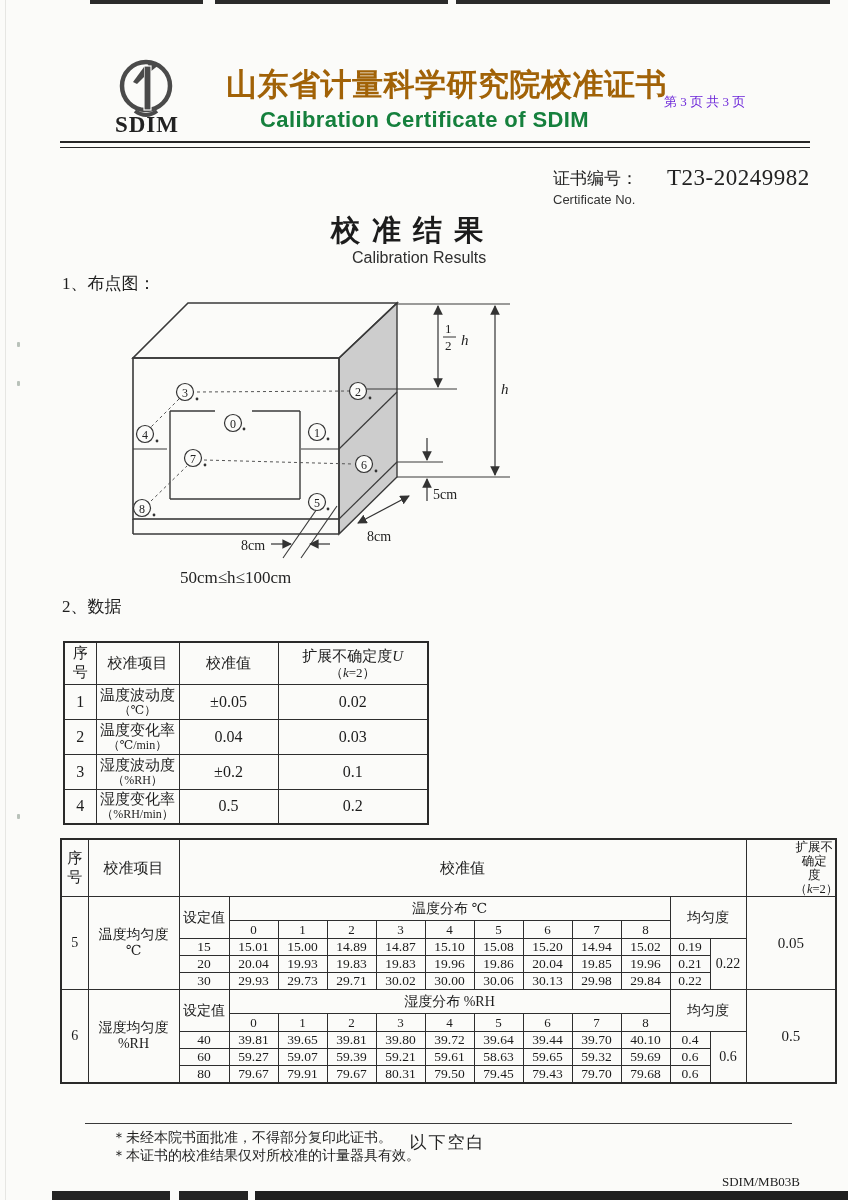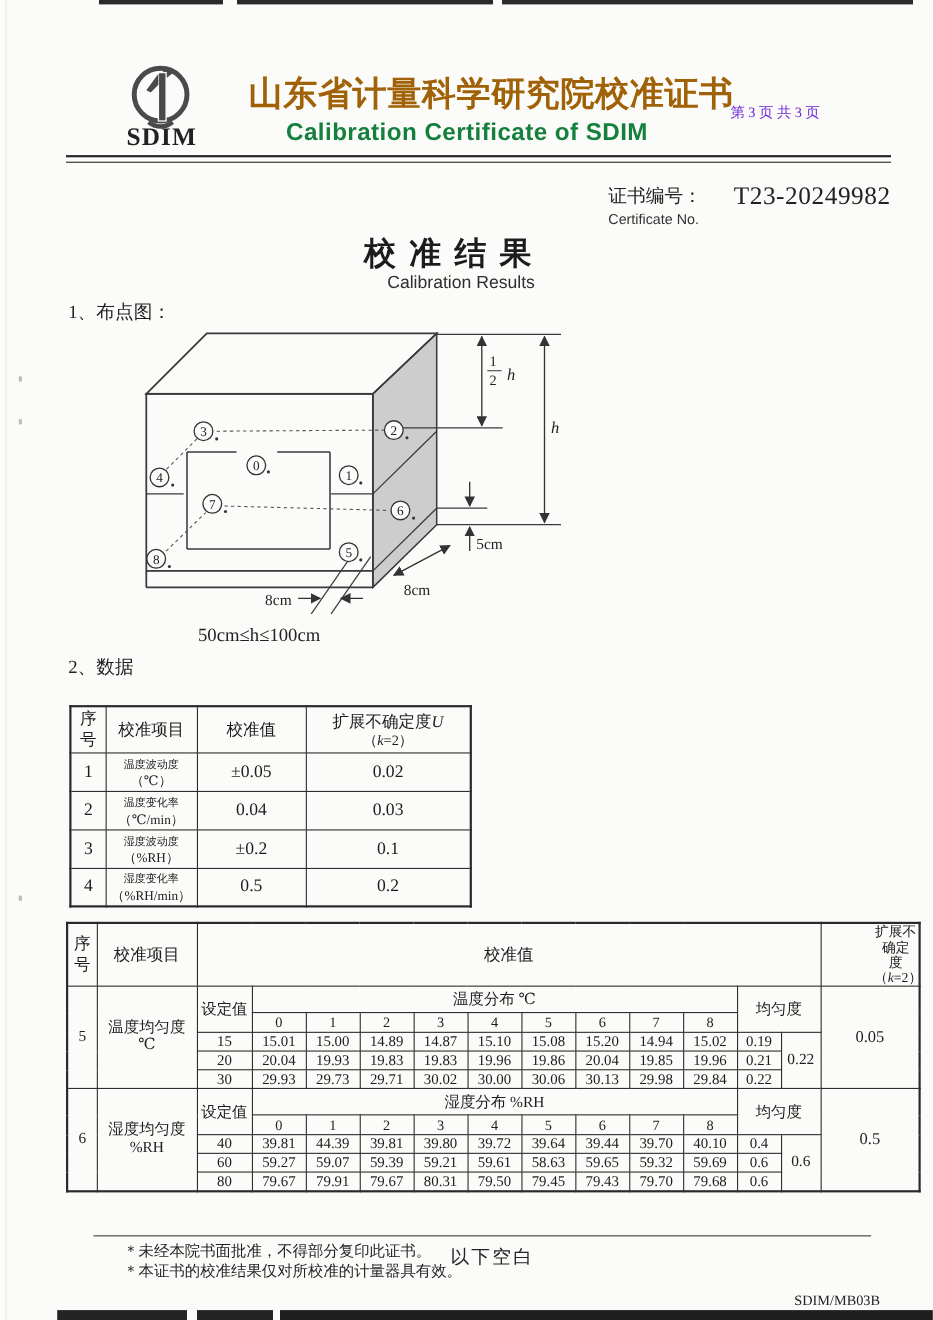--- a/index.html
+++ b/index.html
@@ -28,21 +28,21 @@
   .results-sub{left:352px;top:249px;font-size:16px;font-family:"Liberation Sans","DejaVu Sans",sans-serif;color:#2e2e2e;}
   .sec-heading{font-size:17px;color:#1f1f1f;white-space:nowrap;}
   .sec1{left:62px;top:272px;}
   .sec2{left:62px;top:595px;}
   
   table{border-collapse:collapse;table-layout:fixed;position:absolute;color:#1c1c1c;}
   td,th{border:1.5px solid #2e2e2e;text-align:center;vertical-align:middle;padding:0 1px;font-weight:normal;overflow:hidden;}
   .t1{left:63px;top:641px;width:364px;border:2px solid #2a2a2a;font-size:16px;}
   .t1 .hrow{height:42px;font-size:15px;}
   .t1 .drow{height:35px;}
-  .t1 .item{font-size:10px;line-height:17px;}
+  .t1 .item{font-size:15px;line-height:17px;}
   .t1 .unit{font-size:12px;line-height:13px;}
   .t1 .u2{font-size:13px;line-height:14px;}
   .t2{left:60px;top:838px;width:775px;border:2px solid #2a2a2a;font-size:14px;}
   .t2 .rh{height:30px;font-size:15px;}
   .t2 .rd{height:24px;}
   .t2 .rs{height:18px;font-size:13px;}
   .t2 .rv{height:17px;font-size:13.5px;}
   .t2 .uh{font-size:12.5px;line-height:14px;padding-left:48px;}
   .t2 .itm{font-size:14px;line-height:16px;}
   .t2 .ovr{font-size:14px;}
@@ -381,21 +381,21 @@
         <td>3</td>
         <td>4</td>
         <td>5</td>
         <td>6</td>
         <td>7</td>
         <td>8</td>
   </tr>
   <tr class="rv">
     <td>40</td>
     <td>39.81</td>
-        <td>44.39</td>
+        <td>39.65</td>
         <td>39.81</td>
         <td>39.80</td>
         <td>39.72</td>
         <td>39.64</td>
         <td>39.44</td>
         <td>39.70</td>
         <td>40.10</td>
     <td>0.4</td>
     <td rowspan="3" class="ovr">0.6</td>
   </tr>

